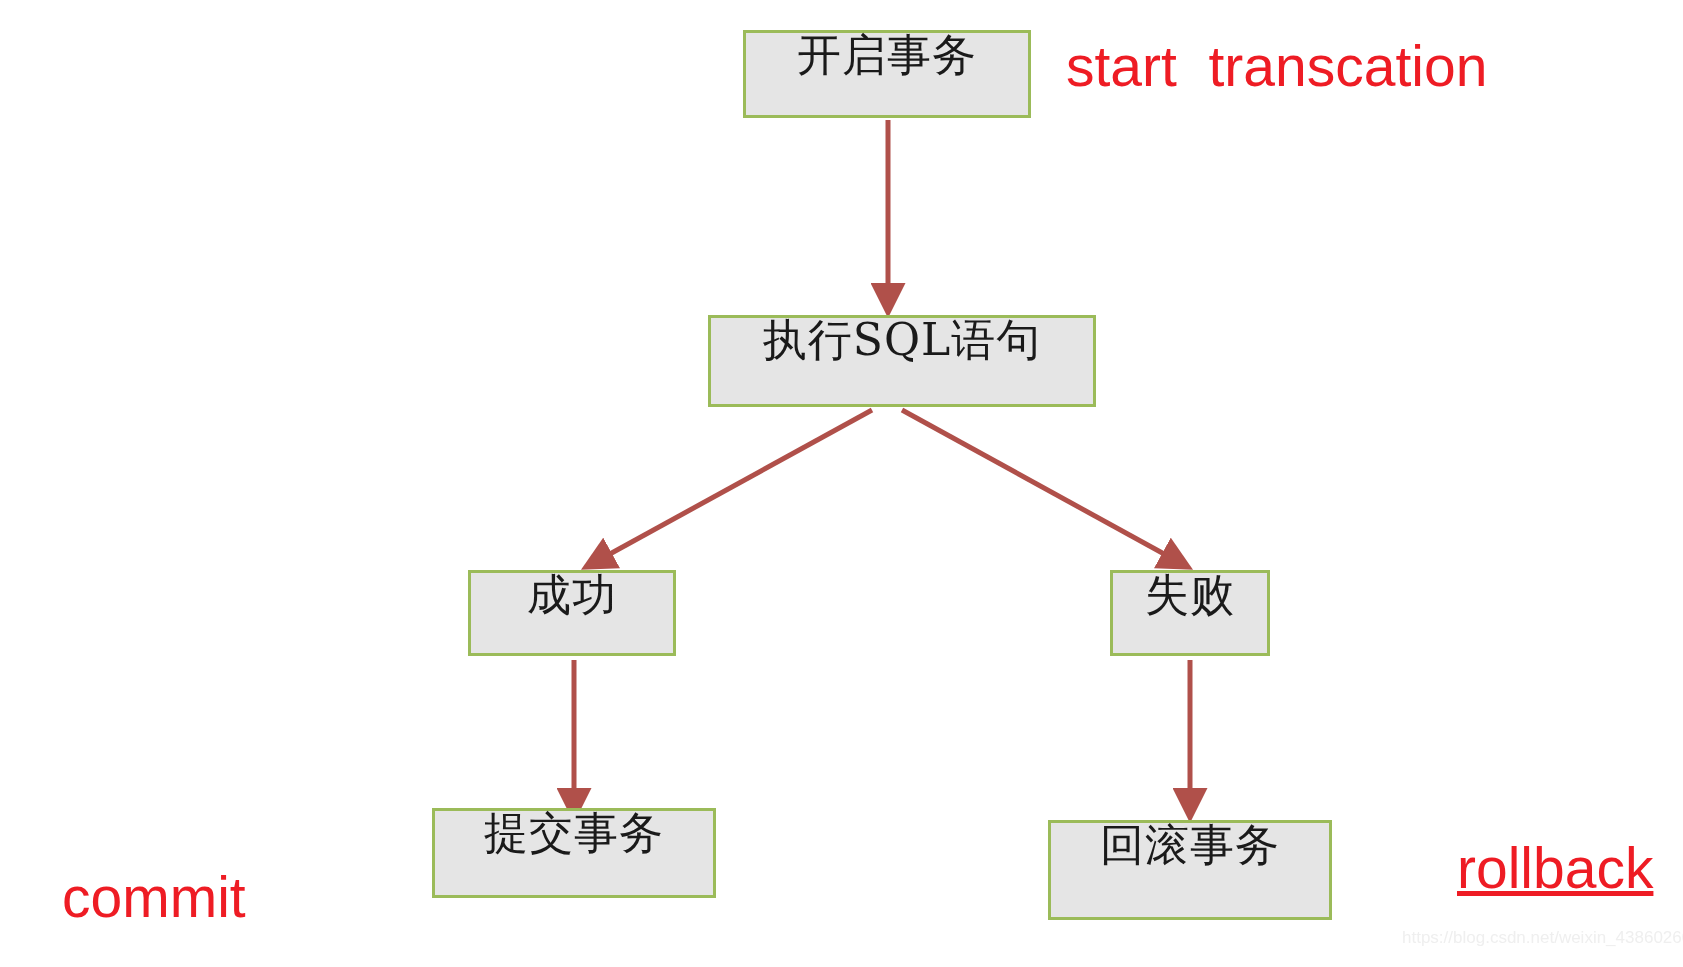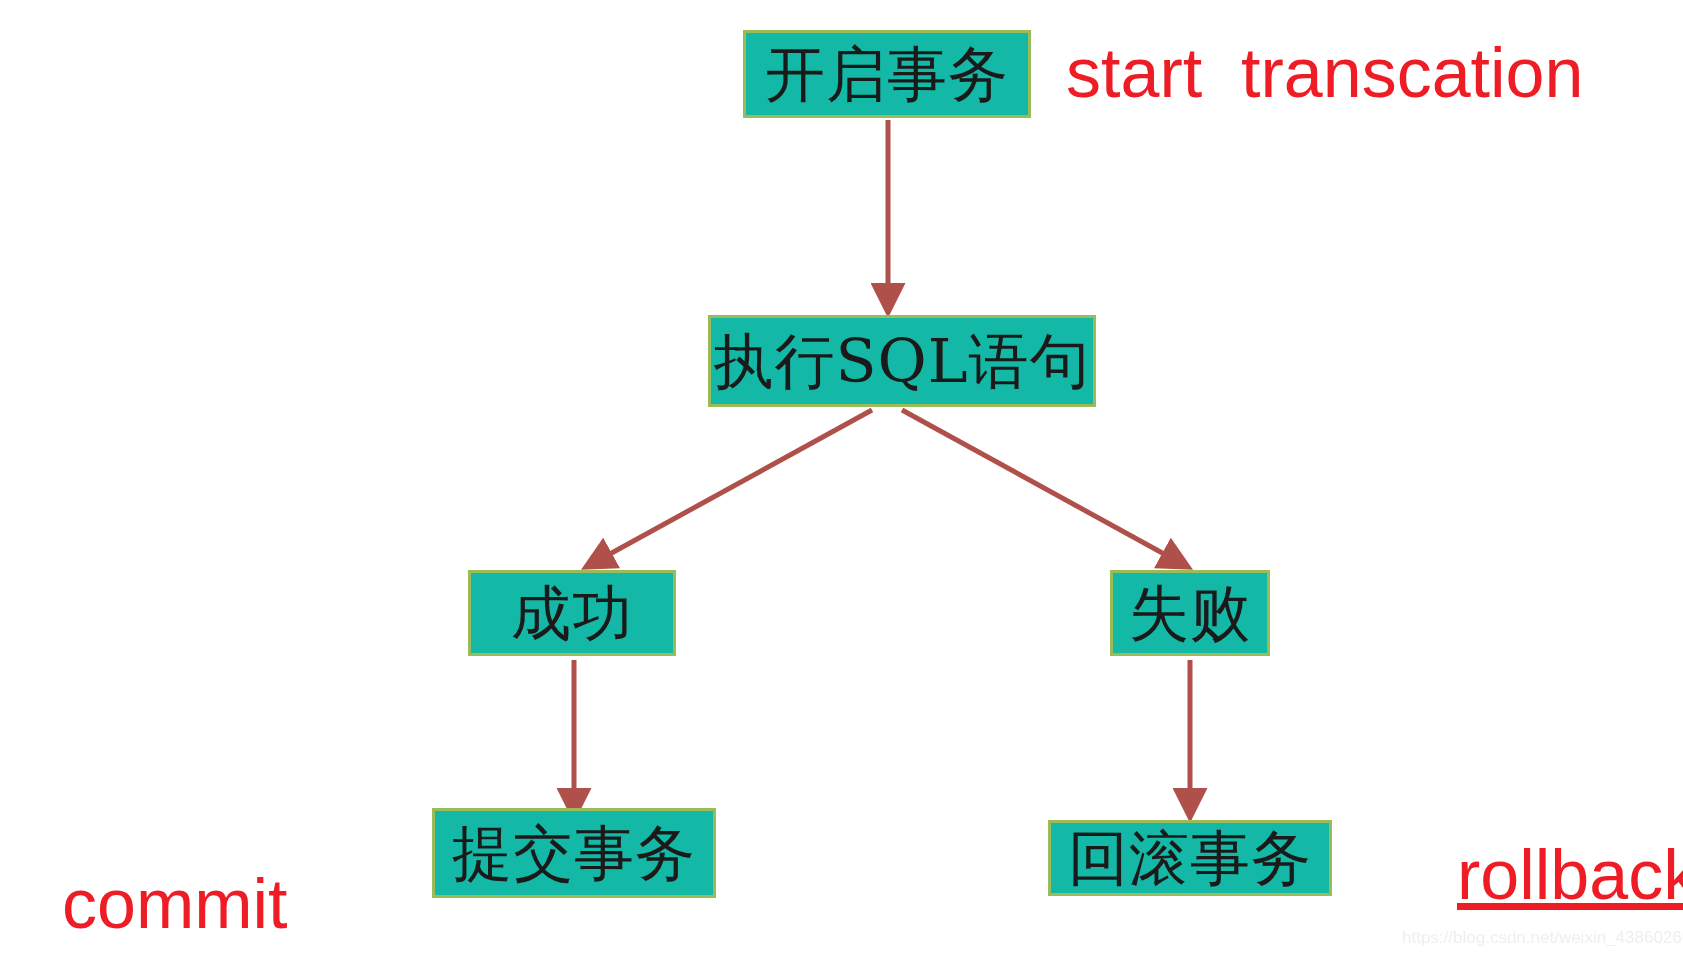--- a/index.html
+++ b/index.html
@@ -19,45 +19,44 @@
     position: absolute;
     left: 0;
     top: 0;
     width: 1683px;
     height: 967px;
     pointer-events: none;
   }
   .node {
     position: absolute;
     box-sizing: border-box;
-    background: #14b8a6;
+    background: #e5e5e5;
     border: 3px solid #9bbb59;
     display: flex;
-    align-items: center;
     justify-content: center;
     color: #1a1a1a;
     font-family: "DejaVu Serif", "Liberation Serif", serif;
-    font-size: 60px;
+    font-size: 44px;
     line-height: 1;
     letter-spacing: 1px;
     white-space: nowrap;
     z-index: 2;
   }
   .node-start   { left: 743px; top: 30px;  width: 288px; height: 88px; }
   .node-exec    { left: 708px; top: 315px; width: 388px; height: 92px; }
   .node-success { left: 468px; top: 570px; width: 208px; height: 86px; }
   .node-fail    { left: 1110px; top: 570px; width: 160px; height: 86px; }
   .node-commit  { left: 432px; top: 808px; width: 284px; height: 90px; }
-  .node-rollback{ left: 1048px; top: 820px; width: 284px; height: 76px; }
+  .node-rollback{ left: 1048px; top: 820px; width: 284px; height: 100px; }
 
   .annot {
     position: absolute;
     color: #ee1c24;
     font-family: "Liberation Sans", "DejaVu Sans", sans-serif;
-    font-size: 70px;
+    font-size: 57px;
     line-height: 1;
     white-space: pre;
     z-index: 3;
   }
   .annot-start    { left: 1066px; top: 38px; }
   .annot-commit   { left: 62px;   top: 835px; margin-top: 34px; }
   .annot-rollback { left: 1457px; top: 840px; text-decoration: underline; }
 
   .watermark {
     position: absolute;

